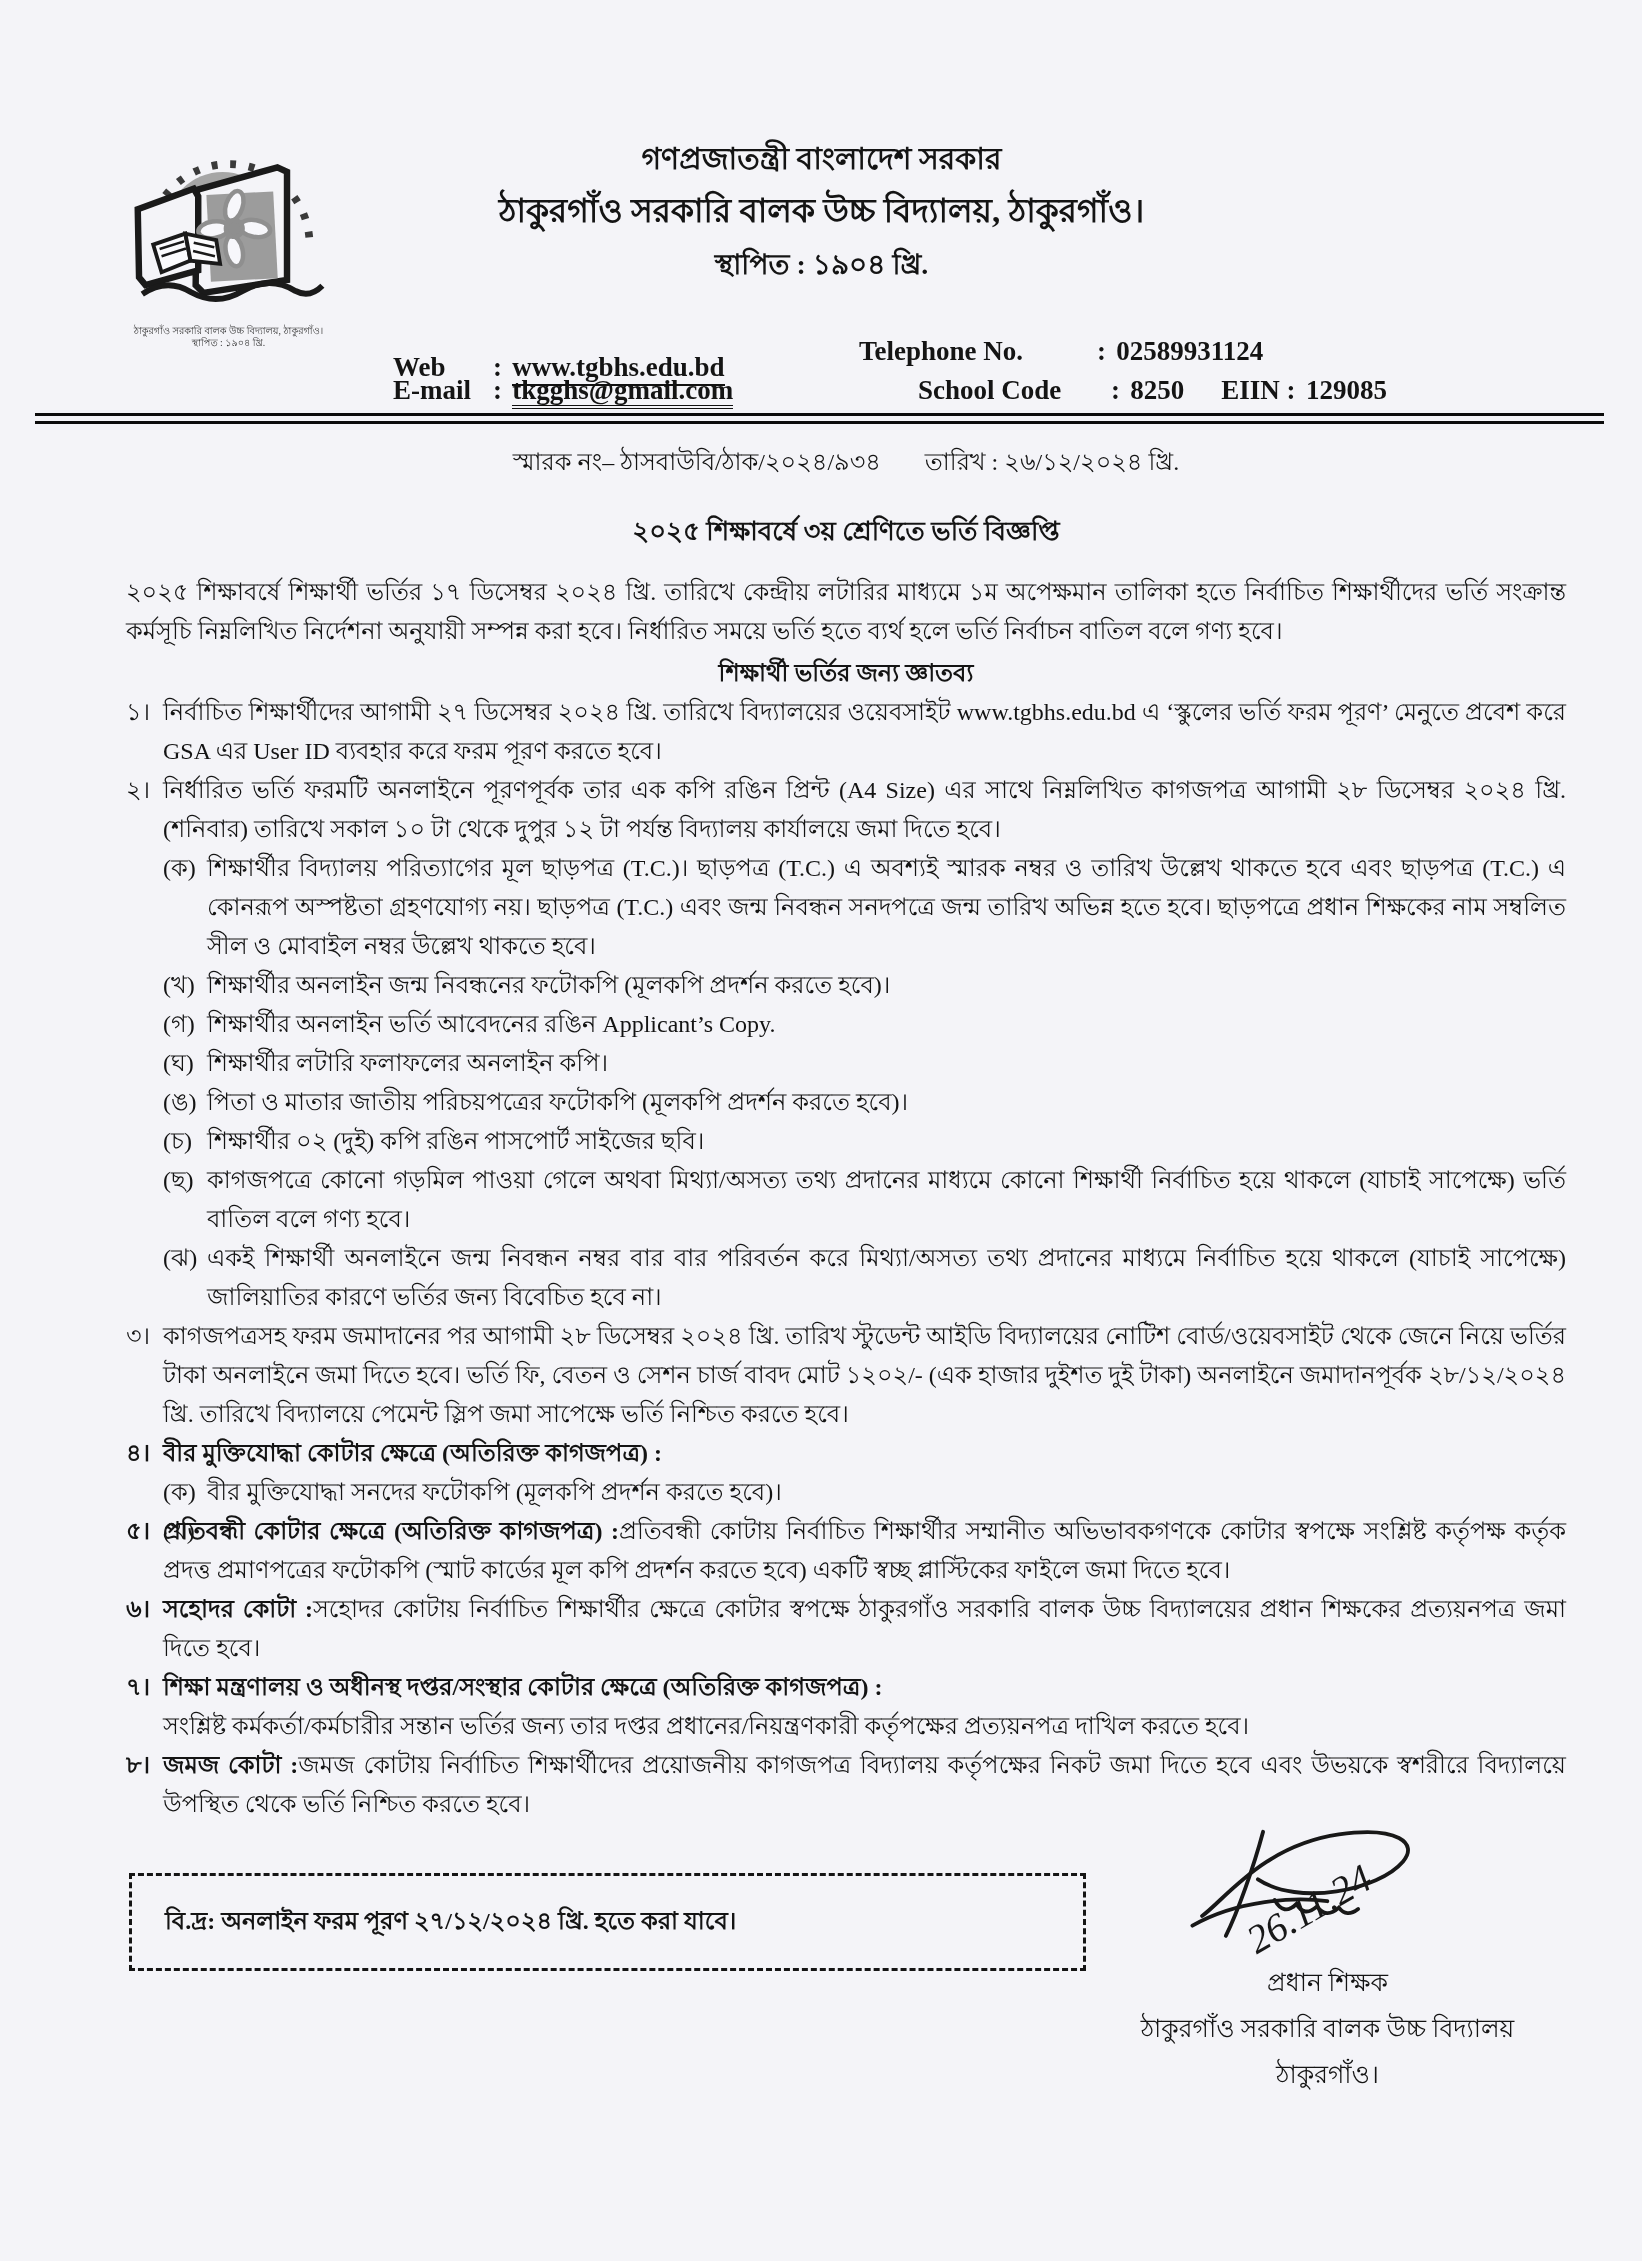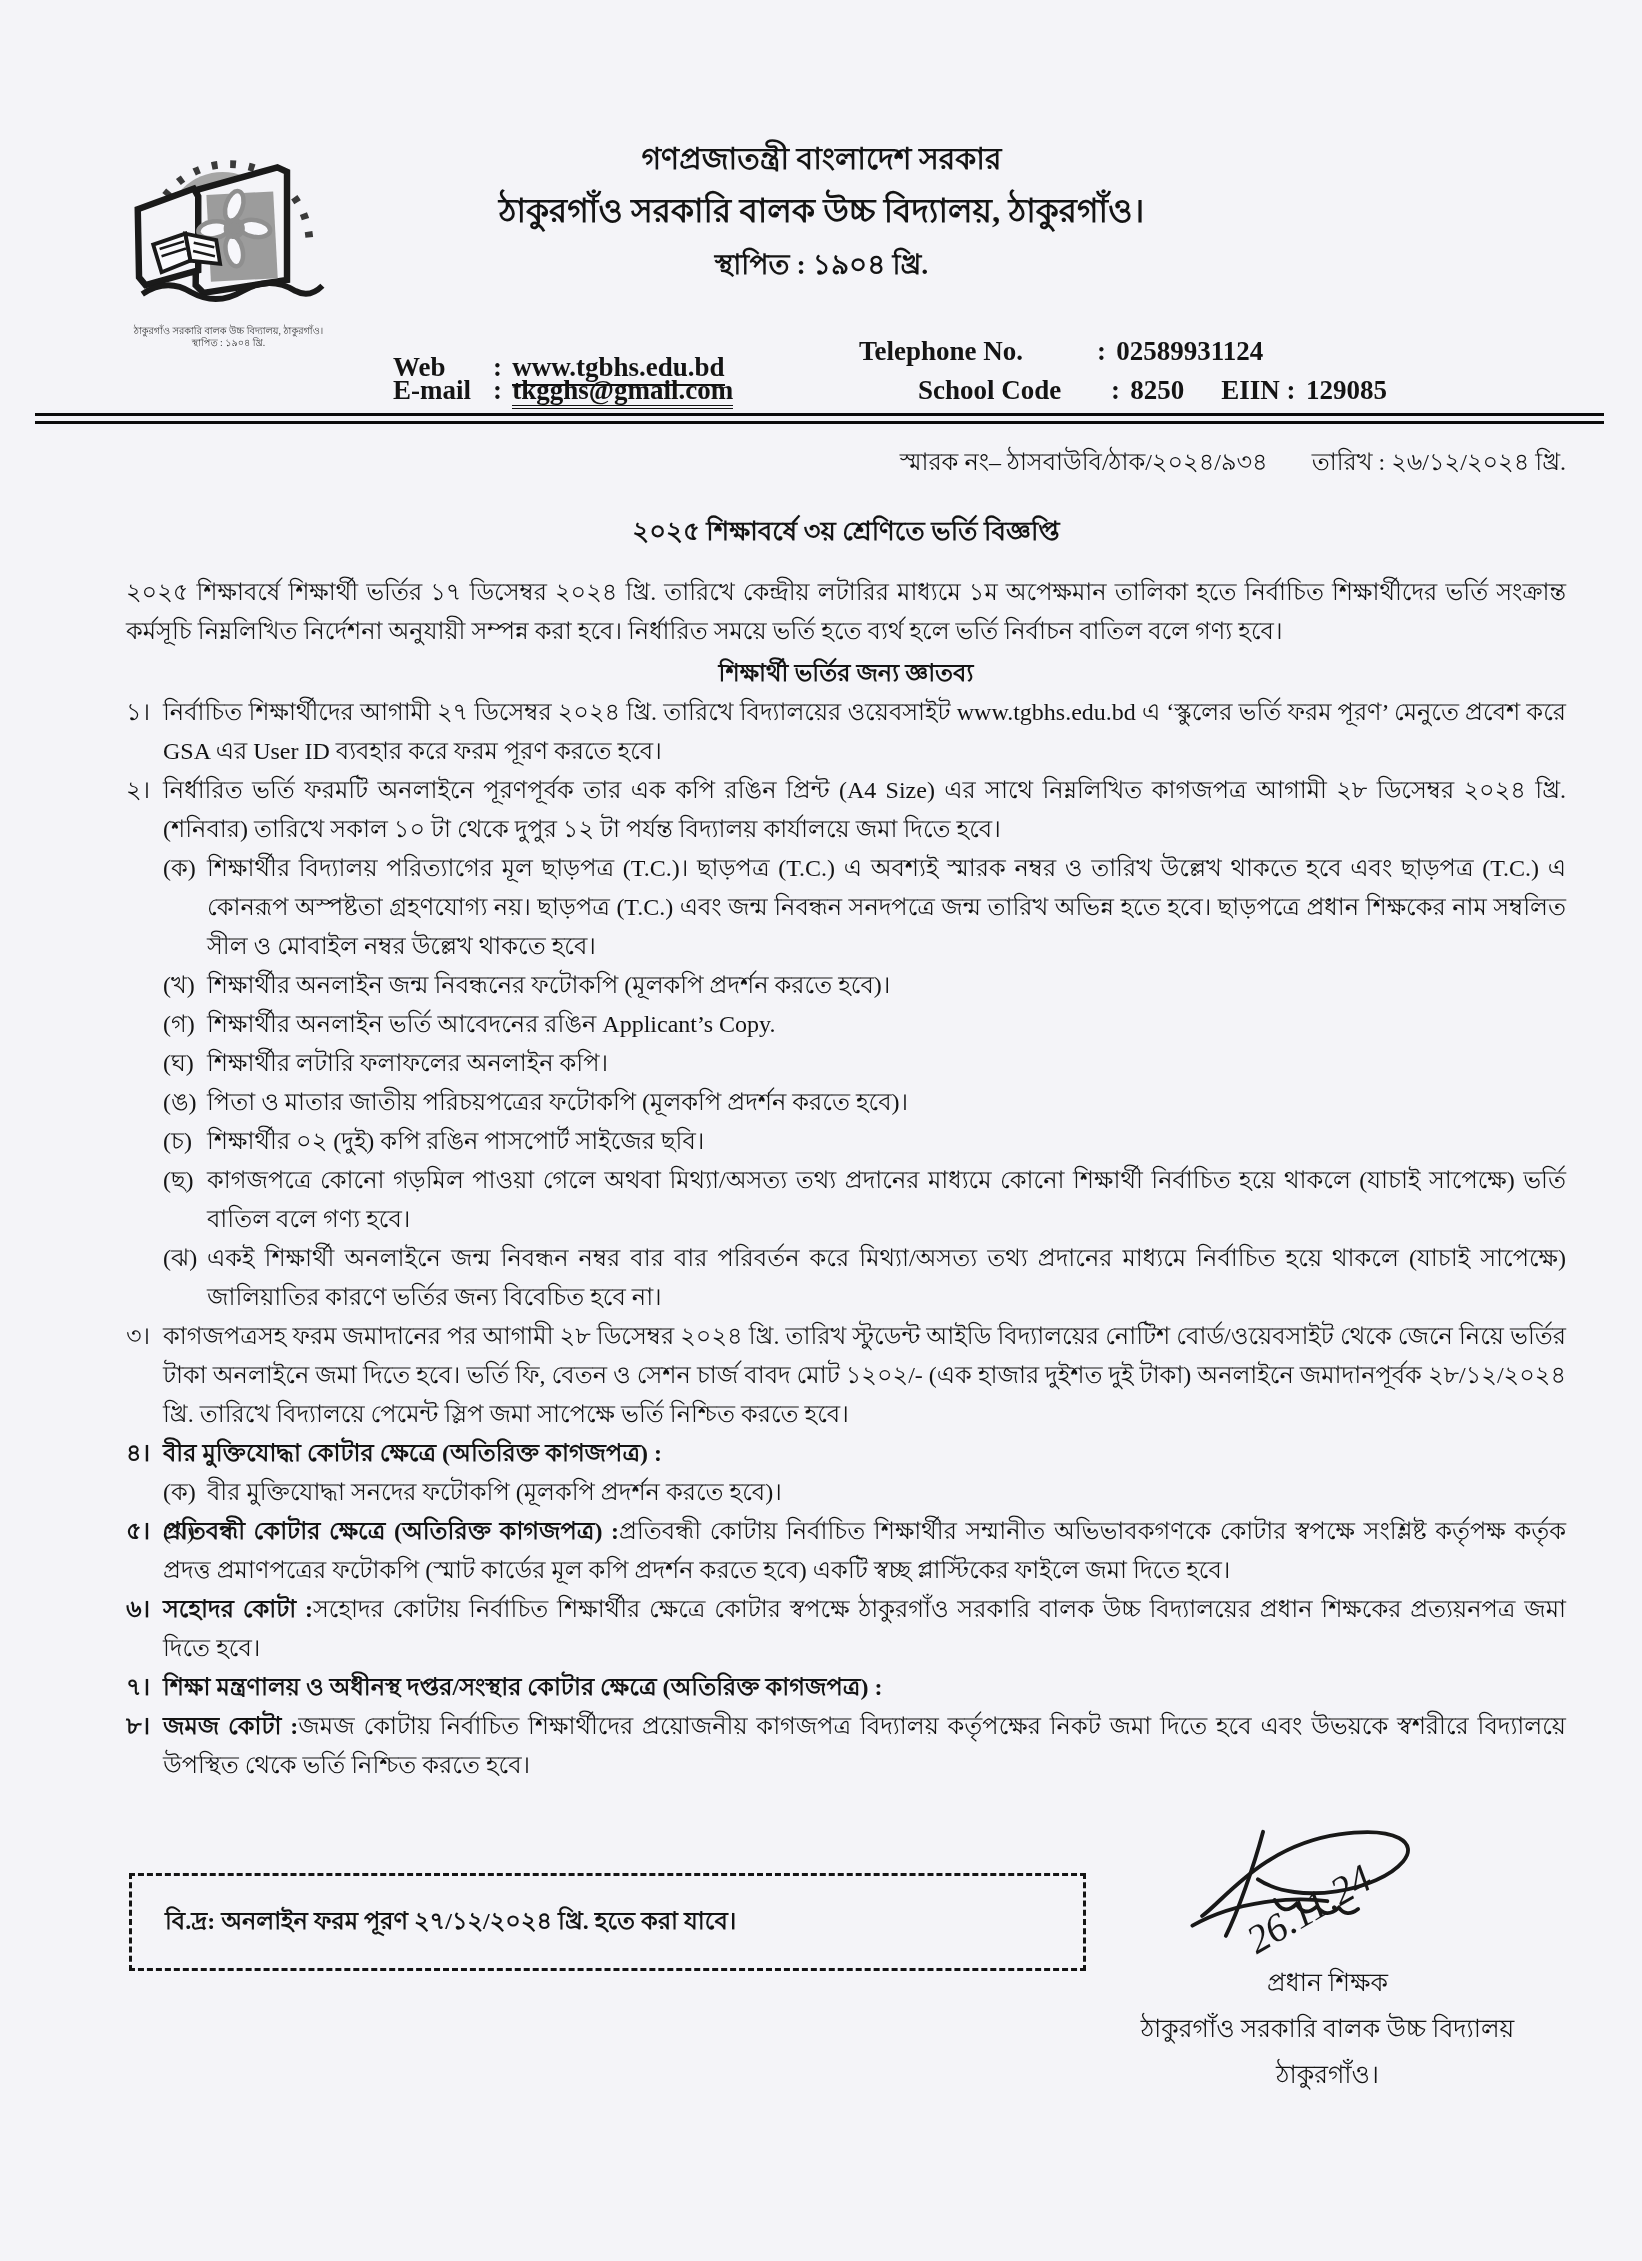--- a/index.html
+++ b/index.html
@@ -26,21 +26,21 @@
   .lblw{width:100px;}
   .lblt{width:238px;}
   .lbls{width:193px;}
   .contact .col{display:inline-block;margin-right:10.3px;}
   .u1{border-bottom:2.6px solid #111;padding-bottom:1.9px;}
   .u2{border-bottom:4.5px double #111;padding-bottom:0;}
   .rule{position:absolute;left:35px;right:39px;top:413px;height:5.2px;
     border-top:3.2px solid #0c0c0c;border-bottom:3.2px solid #0c0c0c;}
   
   .bodyflow{position:absolute;left:126px;top:443px;width:1440px;font-size:24px;line-height:39px;}
-  .memo-line{display:flex;justify-content:flex-end;gap:44px;}
+  .memo-line{display:flex;justify-content:center;gap:44px;}
   .doc-title{text-align:center;font-weight:bold;font-size:26px;margin-top:30px;}
   .intro{margin-top:22px;text-align:justify;}
   .subtitle{text-align:center;font-weight:bold;margin-top:3.2px;}
   .item{position:relative;padding-left:37px;text-align:justify;}
   .item .num{position:absolute;left:0;top:0;}
   .sub{position:relative;padding-left:81px;text-align:justify;}
   .sub .slabel{position:absolute;left:37px;top:0;}
   .hgap{}
   .cont{display:block;}
   
@@ -172,20 +172,21 @@
     <div class="item">
       <span class="num b">৫।</span><span class="b hgap">প্রতিবন্ধী কোটার ক্ষেত্রে (অতিরিক্ত কাগজপত্র) :</span><span>প্রতিবন্ধী কোটায় নির্বাচিত শিক্ষার্থীর সম্মানীত অভিভাবকগণকে কোটার স্বপক্ষে সংশ্লিষ্ট কর্তৃপক্ষ কর্তৃক প্রদত্ত প্রমাণপত্রের ফটোকপি (স্মাট কার্ডের মূল কপি প্রদর্শন করতে হবে) একটি স্বচ্ছ প্লাস্টিকের ফাইলে জমা দিতে হবে।</span>
     </div>
 
     <div class="item">
       <span class="num b">৬।</span><span class="b hgap">সহোদর কোটা :</span><span>সহোদর কোটায় নির্বাচিত শিক্ষার্থীর ক্ষেত্রে কোটার স্বপক্ষে ঠাকুরগাঁও সরকারি বালক উচ্চ বিদ্যালয়ের প্রধান শিক্ষকের প্রত্যয়নপত্র জমা দিতে হবে।</span>
     </div>
 
     <div class="item">
       <span class="num b">৭।</span><span class="b">শিক্ষা মন্ত্রণালয় ও অধীনস্থ দপ্তর/সংস্থার কোটার ক্ষেত্রে (অতিরিক্ত কাগজপত্র) :</span>
+      <span class="cont">সংশ্লিষ্ট কর্মকর্তা/কর্মচারীর সন্তান ভর্তির জন্য তার দপ্তর প্রধানের/নিয়ন্ত্রণকারী কর্তৃপক্ষের প্রত্যয়নপত্র দাখিল করতে হবে।</span>
     </div>
 
     <div class="item">
       <span class="num b">৮।</span><span class="b hgap">জমজ কোটা :</span><span>জমজ কোটায় নির্বাচিত শিক্ষার্থীদের প্রয়োজনীয় কাগজপত্র বিদ্যালয় কর্তৃপক্ষের নিকট জমা দিতে হবে এবং উভয়কে স্বশরীরে বিদ্যালয়ে উপস্থিত থেকে ভর্তি নিশ্চিত করতে হবে।</span>
     </div>
 
   </div>
 
   <div class="note-box">
     <span>বি.দ্র: অনলাইন ফরম পূরণ ২৭/১২/২০২৪ খ্রি. হতে করা যাবে।</span>

